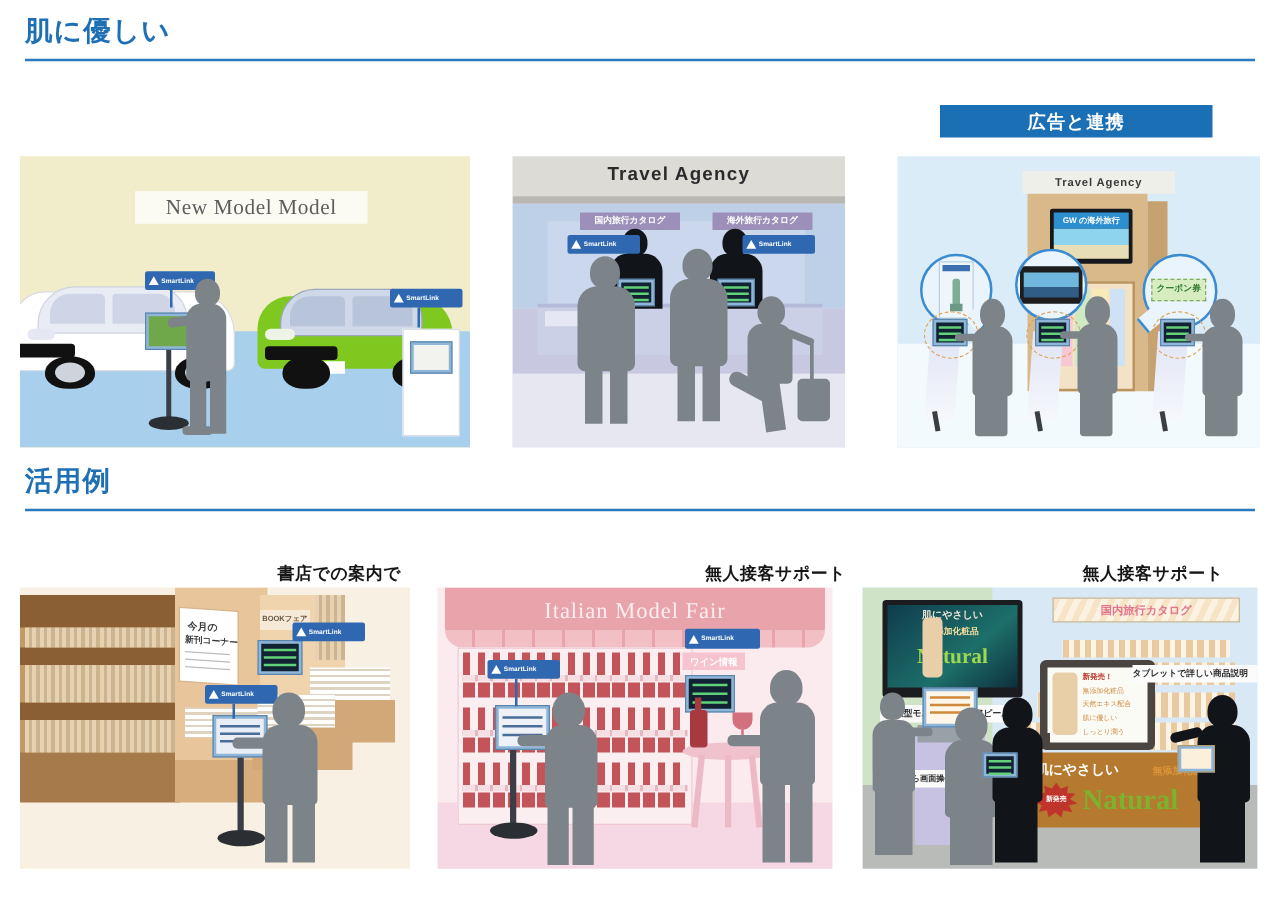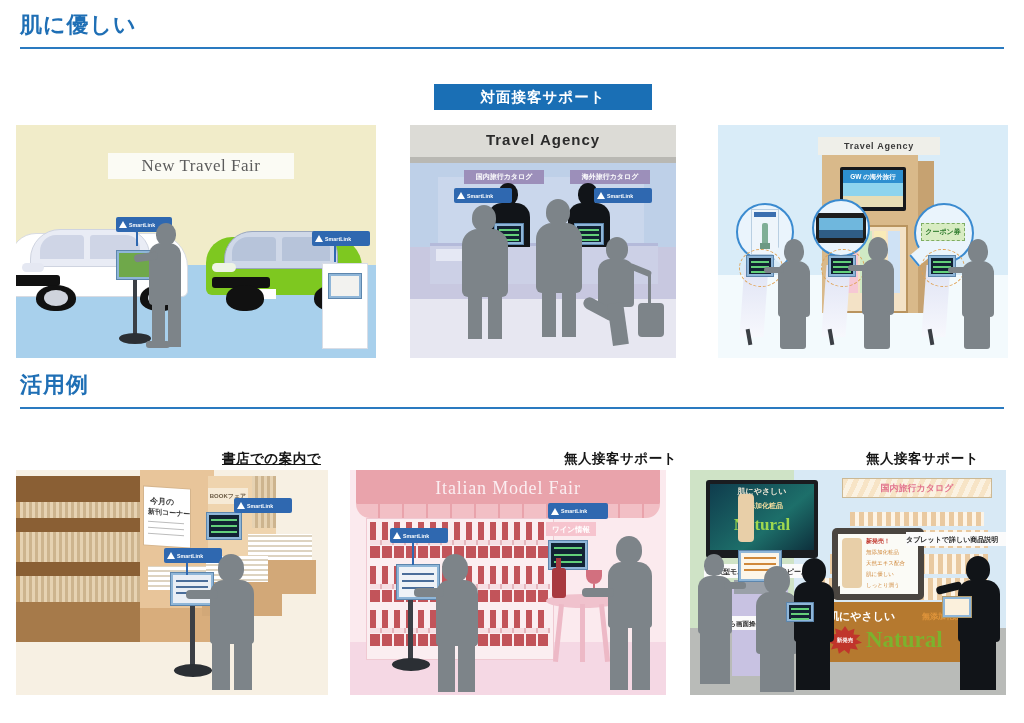--- a/index.html
+++ b/index.html
@@ -77,28 +77,28 @@
 </head>
 <body>
 
 <div class="page">
 
   <div class="section-head" style="top:14px;">
     <div class="title">肌に優しい</div>
   </div>
   <div class="section-rule" style="top:47px;"></div>
 
-  <div class="badge" style="left:434px;top:84px;width:218px;">対面接客サポート</div>
+  <div class="badge" style="left:752px;top:84px;width:218px;">広告と連携</div>
 
   <div class="panel" style="left:16px;top:125px;width:360px;height:233px;background:#f1ecc9;">
 
     <div class="abs" style="left:0;top:140px;width:360px;height:93px;background:#a8d0ec;"></div>
 
     <div class="abs" style="left:92px;top:28px;width:186px;height:26px;background:#fbfbf4;"></div>
-    <div class="abs" style="left:92px;top:30px;width:186px;height:22px;line-height:22px;text-align:center;font-family:'Liberation Serif',serif;font-size:17px;color:#5c5c5c;letter-spacing:.5px;">New Travel Fair</div>
+    <div class="abs" style="left:92px;top:30px;width:186px;height:22px;line-height:22px;text-align:center;font-family:'Liberation Serif',serif;font-size:17px;color:#5c5c5c;letter-spacing:.5px;">New Model Model</div>
 
     <div class="abs" style="left:-6px;top:108px;width:176px;height:62px;background:#ffffff;border-radius:26px 34px 6px 6px;border:1px solid #d8dbe2;"></div>
     <div class="abs" style="left:14px;top:104px;width:118px;height:36px;background:#e9ecf5;border-radius:30px 26px 0 0;border:1px solid #cfd4e0;"></div>
     <div class="abs" style="left:24px;top:110px;width:44px;height:24px;background:#cfd5e6;border-radius:16px 4px 0 0;"></div>
     <div class="abs" style="left:74px;top:110px;width:50px;height:24px;background:#cfd5e6;border-radius:3px 14px 0 0;"></div>
     <div class="abs" style="left:-6px;top:150px;width:50px;height:11px;background:#111;border-radius:3px;"></div>
     <div class="abs" style="left:6px;top:138px;width:22px;height:9px;background:#e5e8f2;border-radius:5px;"></div>
     <div class="wheel" style="left:20px;top:160px;width:40px;height:26px;border-radius:50% 50% 45% 45%;"></div>
     <div class="hub" style="left:28px;top:165px;width:24px;height:16px;"></div>
     <div class="wheel" style="left:124px;top:160px;width:40px;height:26px;border-radius:50% 50% 45% 45%;"></div>
@@ -297,21 +297,21 @@
     <div class="sil" style="left:244px;top:136px;width:32px;height:56px;border-radius:12px 12px 4px 4px;"></div>
     <div class="sil" style="left:230px;top:142px;width:20px;height:6px;border-radius:3px;"></div>
     <div class="sil" style="left:246px;top:188px;width:26px;height:36px;border-radius:3px;"></div>
   </div>
 
   <div class="section-head" style="top:374px;">
     <div class="title">活用例</div>
   </div>
   <div class="section-rule" style="top:407px;"></div>
 
-  <div class="cap" style="left:222px;top:450px;text-decoration:underline;">書店での案内で</div>
+  <div class="cap" style="left:222px;top:450px;">書店での案内で</div>
   <div class="cap" style="left:564px;top:450px;">無人接客サポート</div>
   <div class="cap" style="left:866px;top:450px;">無人接客サポート</div>
 
   <div class="panel" style="left:16px;top:470px;width:312px;height:225px;background:#f7f0e3;">
 
     <div class="abs" style="left:0;top:6px;width:128px;height:158px;background:#c49a63;"></div>
     <div class="abs" style="left:0;top:6px;width:128px;height:26px;background:#8a5f34;"></div>
     <div class="abs" style="left:0;top:48px;width:128px;height:14px;background:#8a5f34;"></div>
     <div class="abs" style="left:0;top:92px;width:128px;height:14px;background:#8a5f34;"></div>
     <div class="abs" style="left:0;top:132px;width:128px;height:40px;background:#a67a4a;"></div>

